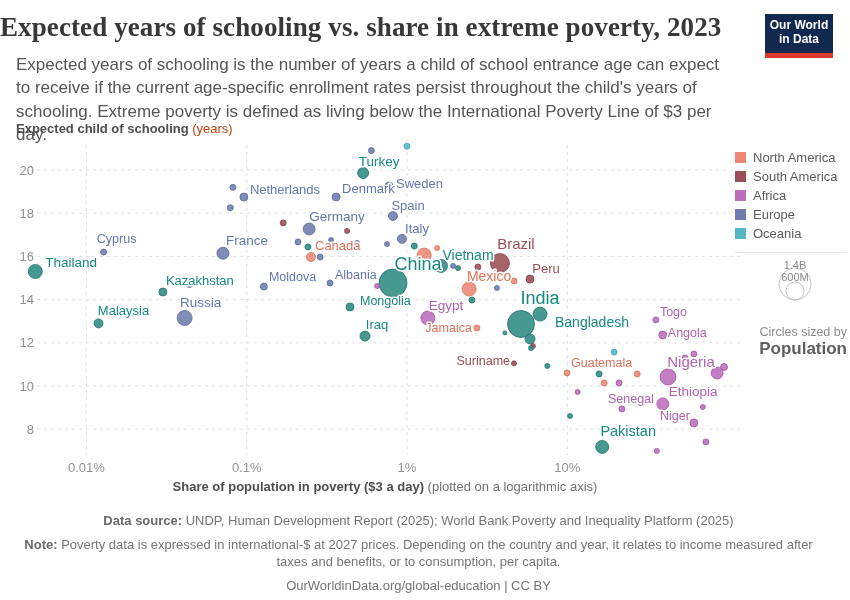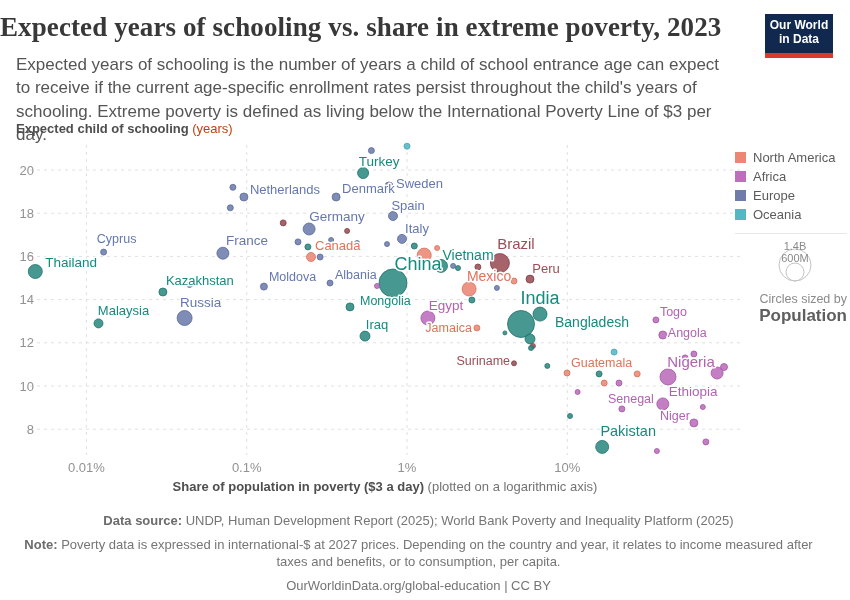--- a/index.html
+++ b/index.html
@@ -19,21 +19,21 @@
   .axis-title-b { fill:#4e4e4e; font-weight:700; }
   .axis-title-n { fill:#737373; }
   .country-label { paint-order:stroke; stroke:#ffffff; stroke-width:3px; stroke-linejoin:round; font-family:"Liberation Sans",sans-serif; }
   .side { position:absolute; left:735px; top:148px; width:112px; }
   .legend-item { display:flex; align-items:center; height:19px; cursor:default; }
   .legend-swatch { width:11px; height:11px; margin-right:7px; flex:none; }
   .legend-label { font-size:13px; color:#5b5b5b; white-space:nowrap; }
   .side hr { border:none; border-top:1px solid #e7e7e7; margin:9px 0 4px 0; }
   .sizekey { text-align:right; color:#8a8a8a; }
   .sizekey text { fill:#8a8a8a; font-size:11px; font-family:"Liberation Sans",sans-serif; }
-  .sizekey-caption { font-size:12.5px; color:#8a8a8a; margin-top:2px; }
+  .sizekey-caption { font-size:12.5px; color:#8a8a8a; margin-top:16px; }
   .sizekey-caption-bold { font-size:17px; color:#5f5f5f; font-weight:700; }
   .footer { position:absolute; left:16px; top:512px; width:805px; font-size:13px; color:#757575; line-height:1.35; }
   .footer .row { margin-bottom:6px;text-align:center; }
   .footer b { font-weight:700; color:#6b6b6b; }
 </style>
 </head>
 <body>
 
 <div id="frame">
 
@@ -194,20 +194,24 @@
       <text x="628.2" y="295.9" text-anchor="middle" font-size="14.5px" fill="#168A7F" class="country-label">Pakistan</text>
     </svg>
 
   <div class="side">
     <div id="legend">
         <div class="legend-item">
           <span class="legend-swatch" style="background: rgb(236, 135, 116);"></span>
           <span class="legend-label">North America</span>
         </div>
         <div class="legend-item">
+          <span class="legend-swatch" style="background: rgb(154, 78, 85);"></span>
+          <span class="legend-label">South America</span>
+        </div>
+        <div class="legend-item">
           <span class="legend-swatch" style="background: rgb(188, 109, 188);"></span>
           <span class="legend-label">Africa</span>
         </div>
         <div class="legend-item">
           <span class="legend-swatch" style="background: rgb(109, 124, 171);"></span>
           <span class="legend-label">Europe</span>
         </div>
         <div class="legend-item">
           <span class="legend-swatch" style="background: rgb(85, 183, 196);"></span>
           <span class="legend-label">Oceania</span>

